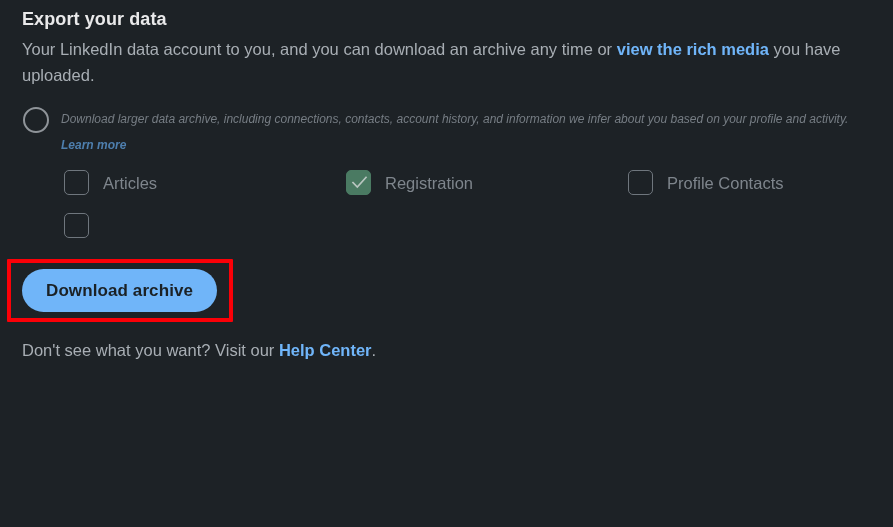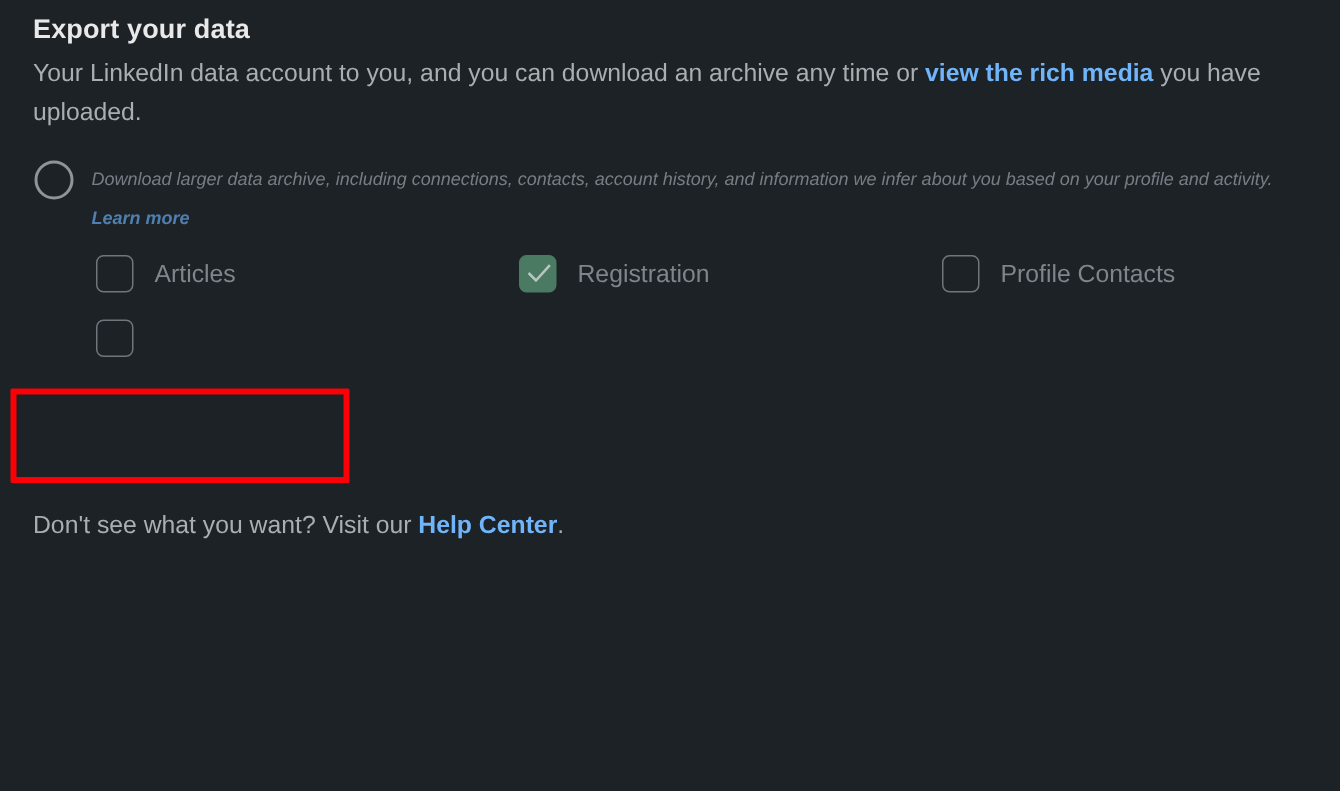--- a/index.html
+++ b/index.html
@@ -214,18 +214,19 @@
     <div class="cb-row">
       <label class="cb-cell">
         <span class="cb-box"></span>
       </label>
       <span class="cb-cell"></span>
     </div>
 
   </div>
 
   <div class="btn-zone">
+    <button class="download-btn">Download archive</button>
     <div class="annot-box"></div>
   </div>
 
   <div class="footer"><span>Don't see what you want? Visit our </span><a class="link-bold" href="#">Help Center</a><span>.</span></div>
 
 </div>
 
 </body></html>

